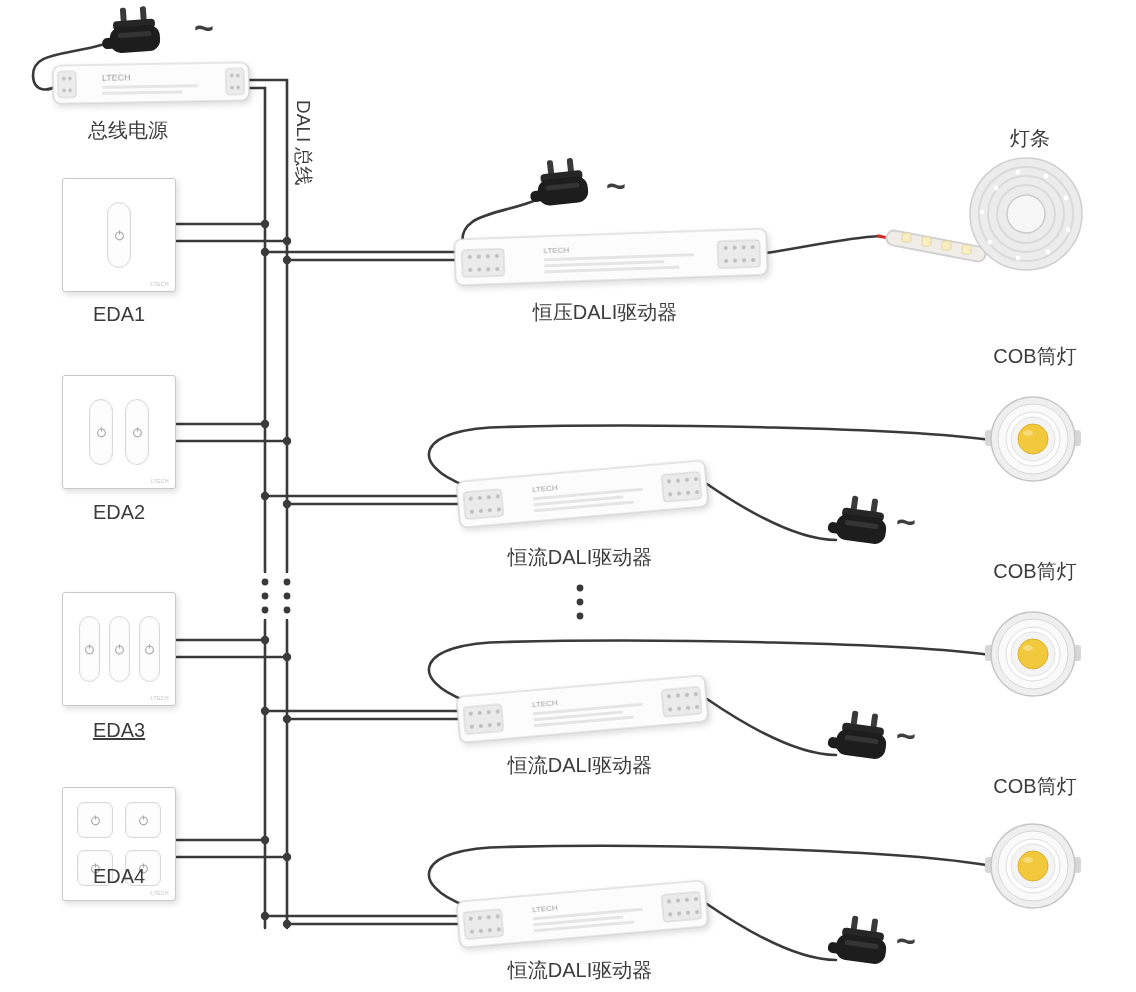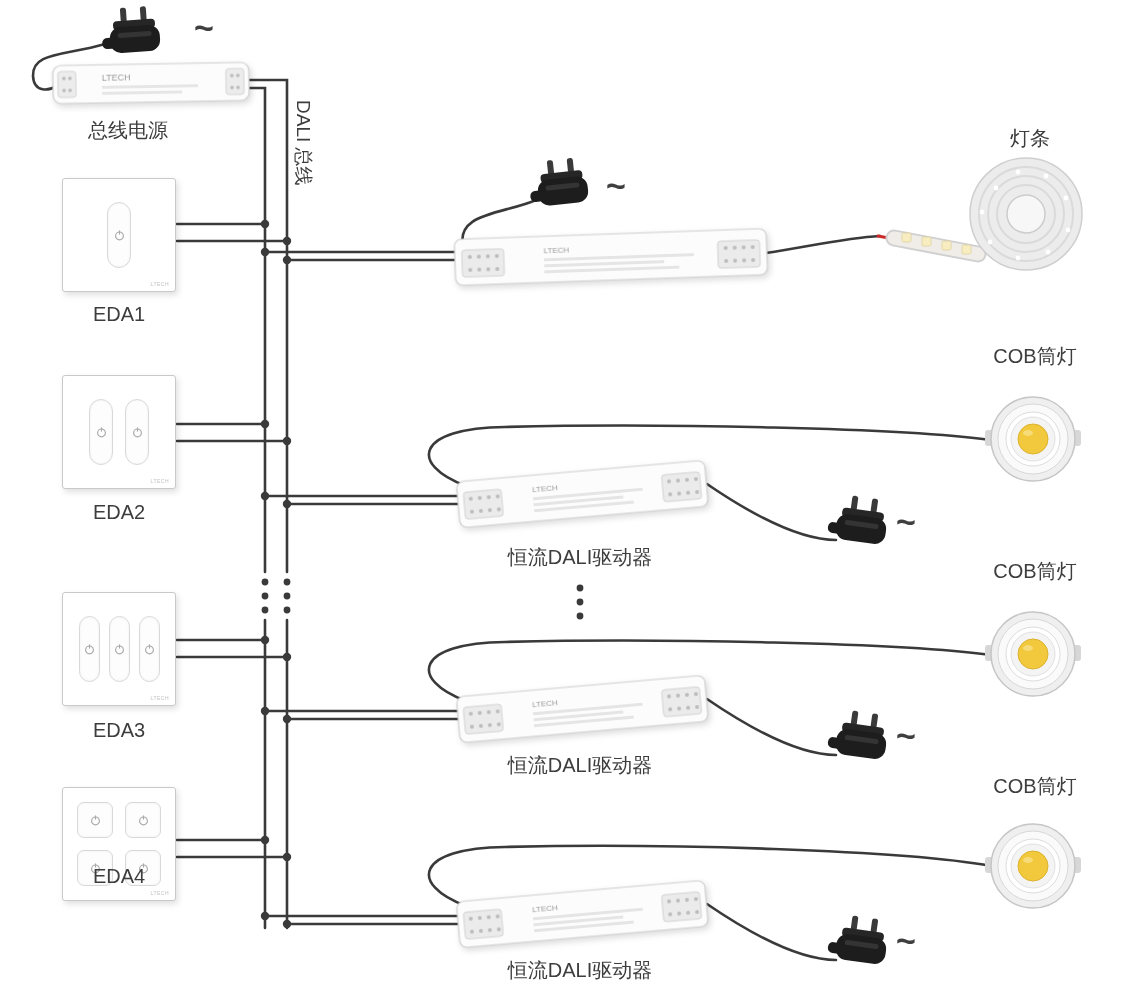--- a/index.html
+++ b/index.html
@@ -259,21 +259,21 @@
       </svg>
     </div>
     <div class="pbtn narrow">
       <svg width="13" height="13" viewBox="0 0 14 14">
         <circle cx="7" cy="7.5" r="4.2" fill="none" stroke="#a9a9a9" stroke-width="1.2"></circle>
         <line x1="7" y1="1.5" x2="7" y2="6" stroke="#a9a9a9" stroke-width="1.2"></line>
       </svg>
     </div>
     <span class="brand-micro">LTECH</span>
   </div>
-  <div class="lbl" style="left:62px; top:718px; width:114px;">EDA3</div>
+  <div class="lbl" style="left:62px; top:718px; width:114px;text-decoration:underline;">EDA3</div>
 
   <div class="panel-grid" style="left:62px; top:787px;">
     <div class="pbtn4">
       <svg width="13" height="13" viewBox="0 0 14 14">
         <circle cx="7" cy="7.5" r="4.2" fill="none" stroke="#a9a9a9" stroke-width="1.2"></circle>
         <line x1="7" y1="1.5" x2="7" y2="6" stroke="#a9a9a9" stroke-width="1.2"></line>
       </svg>
     </div>
     <div class="pbtn4">
       <svg width="13" height="13" viewBox="0 0 14 14">
@@ -317,20 +317,21 @@
       <circle cx="274" cy="39" r="2" fill="#bdbdbd"></circle>
         <circle cx="283" cy="39" r="2" fill="#bdbdbd"></circle>
         <circle cx="292" cy="39" r="2" fill="#bdbdbd"></circle>
         <circle cx="301" cy="39" r="2" fill="#bdbdbd"></circle>
       <text x="92" y="25" font-size="8" fill="#9a9a9a" font-family="sans-serif">LTECH</text>
       <rect x="92" y="30" width="150" height="3" fill="#e5e5e5"></rect>
       <rect x="92" y="36" width="120" height="3" fill="#e5e5e5"></rect>
       <rect x="92" y="42" width="135" height="3" fill="#e5e5e5"></rect>
     </svg>
   </div>
+  <div class="lbl" style="left:480px; top:300px; width:250px;">恒压DALI驱动器</div>
 
   <div class="device" style="left:878px; top:148px;">
     <svg width="215" height="132" viewBox="0 0 215 132">
       <line x1="16" y1="90" x2="100" y2="106" stroke="#d0d0d0" stroke-width="17" stroke-linecap="round"></line>
       <line x1="16" y1="90" x2="100" y2="106" stroke="#f0ede8" stroke-width="13" stroke-linecap="round"></line>
       <g fill="#f8edc0" stroke="#ddd0a0" stroke-width="0.8">
         <rect x="24" y="85" width="9" height="9" rx="1.5"></rect>
         <rect x="44" y="89" width="9" height="9" rx="1.5"></rect>
         <rect x="64" y="93" width="9" height="9" rx="1.5"></rect>
         <rect x="84" y="97" width="9" height="9" rx="1.5"></rect>

